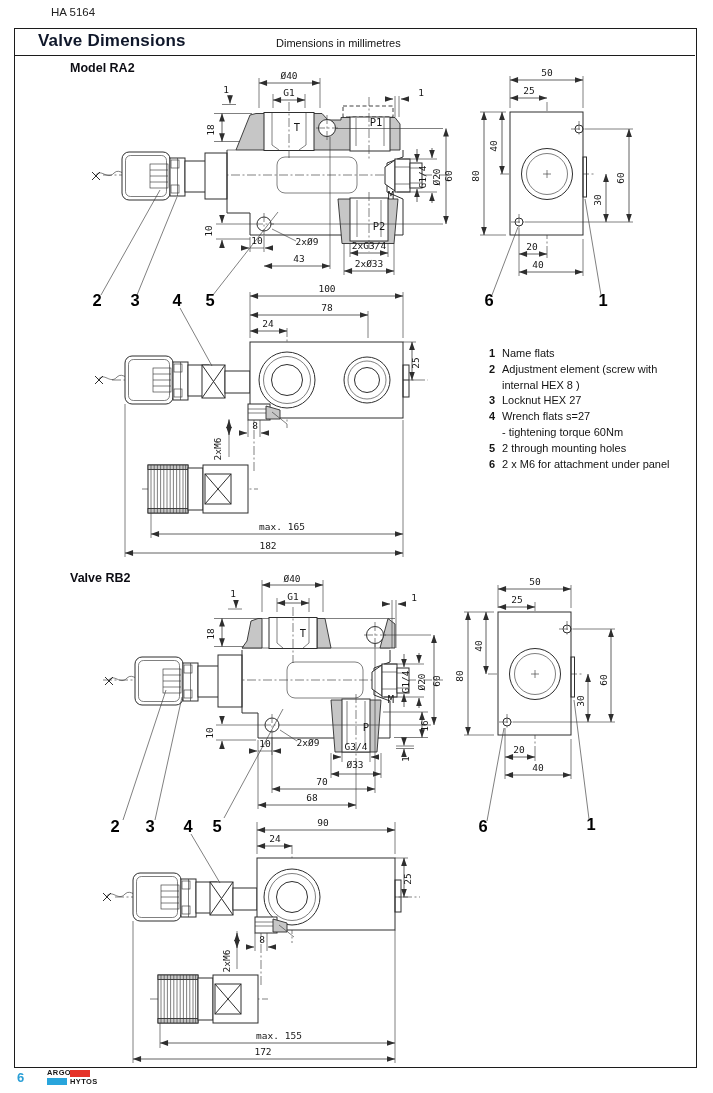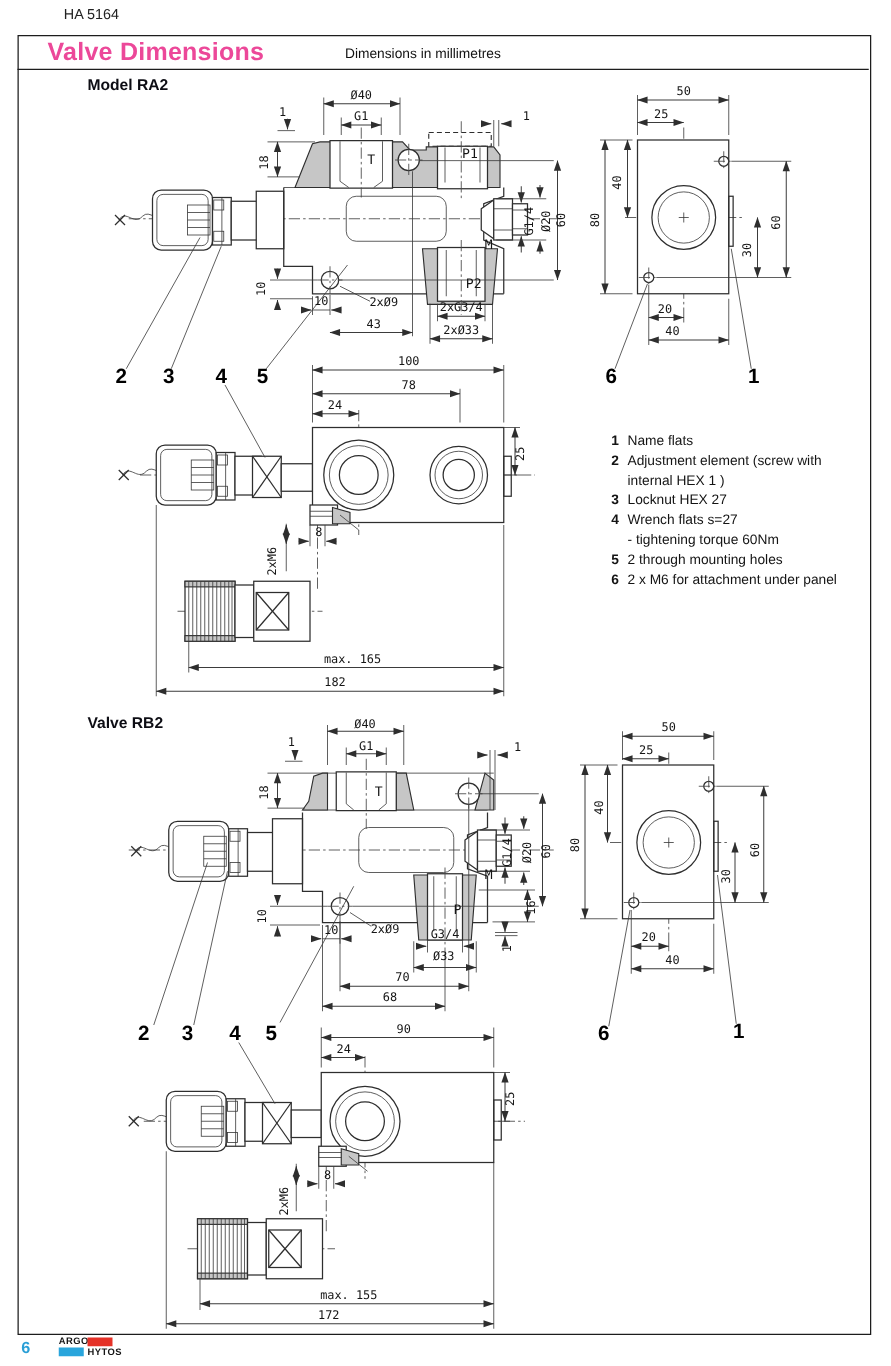--- a/index.html
+++ b/index.html
@@ -1,21 +1,21 @@
 <!DOCTYPE html>
 <html><head>
 <meta charset="utf-8">
 <style>
   html,body{margin:0;padding:0;background:#ffffff;}
   #page{position:relative;width:713px;height:1093px;background:#fff;overflow:hidden;
         font-family:"Liberation Sans",sans-serif;color:#1a1a1a;}
   #doc-code{position:absolute;left:20px;top:6px;font-size:11.5px;color:#222;margin-left:31px;}
   #frame{position:absolute;left:14px;top:28px;width:681px;height:1038px;border:1.6px solid #1c1c1c;}
   #titlebar{position:absolute;left:14px;top:28px;width:681px;height:27px;border-bottom:1.6px solid #1c1c1c;}
-  #page-title{position:absolute;left:24px;top:3px;font-size:20px;font-weight:bold;letter-spacing:.2px;color:#ec4899;}
+  #page-title{position:absolute;left:24px;top:3px;font-size:17px;font-weight:bold;letter-spacing:.2px;color:#0f172a;}
   #units-note{position:absolute;left:262px;top:9px;font-size:11px;color:#111;}
   .model-title{position:absolute;left:50px;font-size:12.5px;font-weight:bold;color:#0d0d14;margin-left:20px;}
   #model-ra2{top:61px;} #model-rb2{top:571px;}
   #drawing-svg{position:absolute;left:0;top:0;}
   #legend{position:absolute;left:489px;top:346px;width:196px;font-size:11px;line-height:15.8px;color:#141414;}
   .legend-item{display:flex;}
   .legend-item .num{font-weight:bold;width:13px;flex:0 0 13px;}
   .legend-item .txt{white-space:pre-line;width:176px;}
   #footer{position:absolute;left:0;top:1066px;width:713px;height:27px;}
   #page-num{position:absolute;left:17px;top:4px;font-size:13px;font-weight:bold;color:#2a9fd6;}
@@ -530,21 +530,21 @@
       </g>
   </svg>
 
   <div id="legend">
       <div class="legend-item">
         <span class="num">1</span>
         <span class="txt">Name flats</span>
       </div>
       <div class="legend-item">
         <span class="num">2</span>
-        <span class="txt">Adjustment element (screw with internal HEX 1 )</span>
+        <span class="txt">Adjustment element (screw with internal HEX 8 )</span>
       </div>
       <div class="legend-item">
         <span class="num">3</span>
         <span class="txt">Locknut HEX 27</span>
       </div>
       <div class="legend-item">
         <span class="num">4</span>
         <span class="txt">Wrench flats s=27
 - tightening torque 60Nm</span>
       </div>

